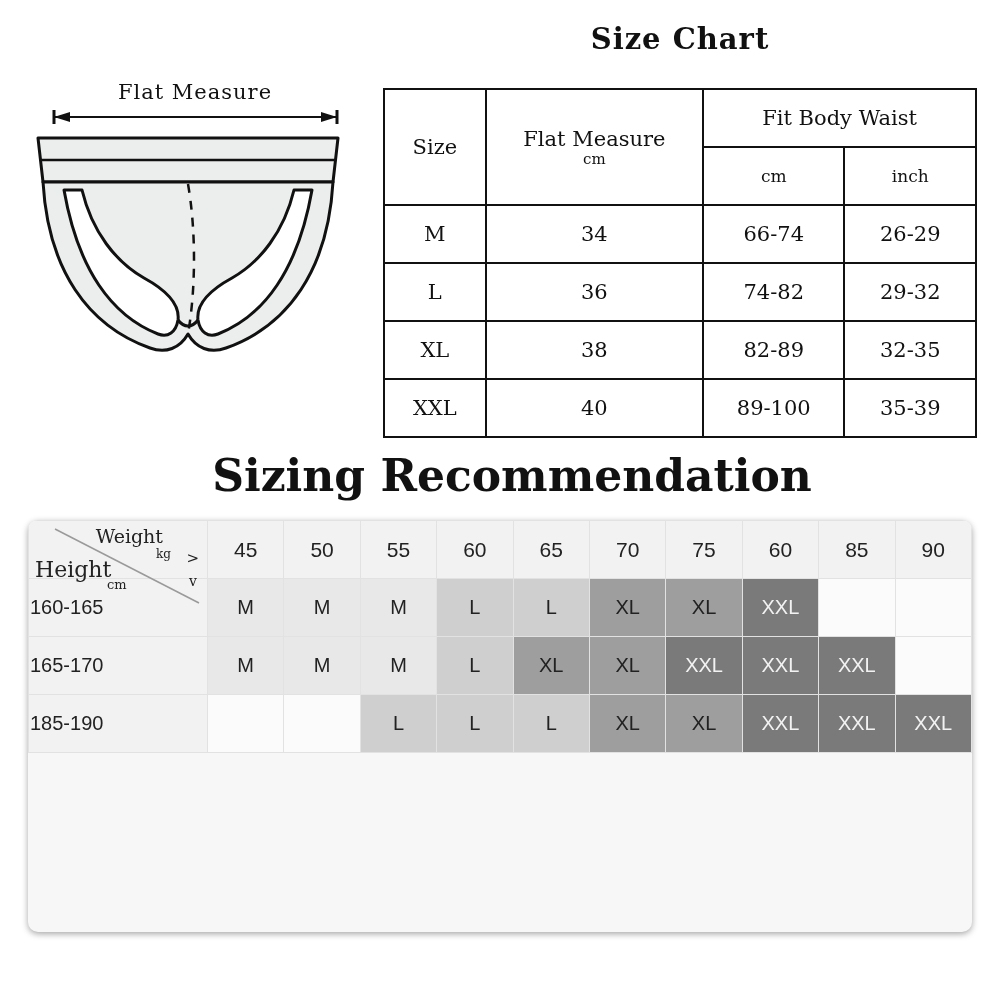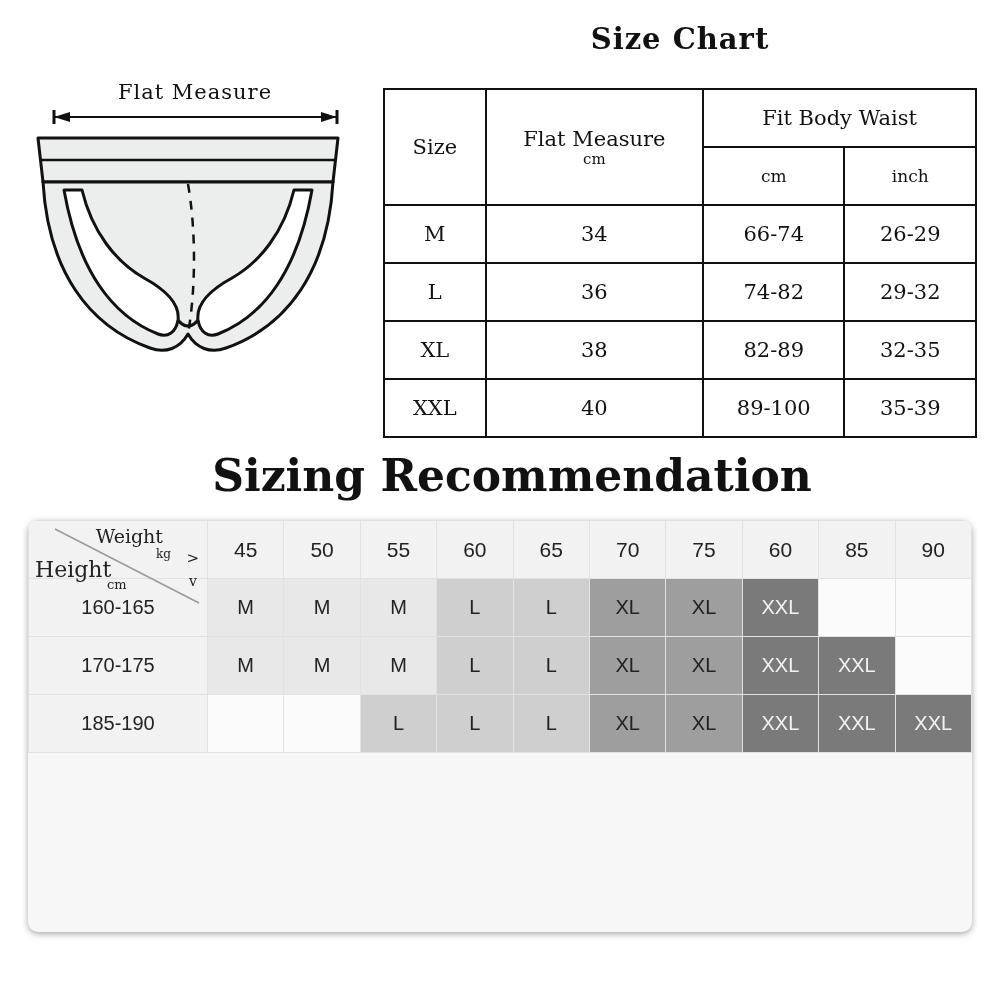--- a/index.html
+++ b/index.html
@@ -143,21 +143,21 @@
     background: #f2f2f2;
     border: 1px solid #e2e2e2;
   }
   #recommendation-table td.colhdr {
     background: #f2f2f2;
     font-size: 21px;
   }
   #recommendation-table td.rowhdr {
     background: #f2f2f2;
     font-size: 20px;
-    text-align: center;
+    text-align: left;
   }
   .corner-inner { position: absolute; inset: 0; }
   .corner-diag {
     position: absolute;
     left: 0; top: 0;
     width: 176px; height: 90px;
   }
   .corner-weight {
     position: absolute;
     right: 44px; top: 4px;
@@ -309,28 +309,28 @@
           <td style="background: rgb(232, 232, 232);">M</td>
           <td style="background: rgb(207, 207, 207);">L</td>
           <td style="background: rgb(207, 207, 207);">L</td>
           <td style="background: rgb(158, 158, 158);">XL</td>
           <td style="background: rgb(158, 158, 158);">XL</td>
           <td style="background: rgb(122, 122, 122); color: rgb(242, 242, 242);">XXL</td>
           <td style="background: rgb(251, 251, 251);"></td>
           <td style="background: rgb(251, 251, 251);"></td>
         </tr>
         <tr>
-          <td class="rowhdr">170-175</td>
-          <td style="background: rgb(232, 232, 232);">M</td>
-          <td style="background: rgb(232, 232, 232);">M</td>
-          <td style="background: rgb(232, 232, 232);">M</td>
-          <td style="background: rgb(207, 207, 207);">L</td>
-          <td style="background: rgb(207, 207, 207);">L</td>
-          <td style="background: rgb(158, 158, 158);">XL</td>
-          <td style="background: rgb(158, 158, 158);">XL</td>
+          <td class="rowhdr">165-170</td>
+          <td style="background: rgb(232, 232, 232);">M</td>
+          <td style="background: rgb(232, 232, 232);">M</td>
+          <td style="background: rgb(232, 232, 232);">M</td>
+          <td style="background: rgb(207, 207, 207);">L</td>
+          <td style="background: rgb(158, 158, 158);">XL</td>
+          <td style="background: rgb(158, 158, 158);">XL</td>
+          <td style="background: rgb(122, 122, 122); color: rgb(242, 242, 242);">XXL</td>
           <td style="background: rgb(122, 122, 122); color: rgb(242, 242, 242);">XXL</td>
           <td style="background: rgb(122, 122, 122); color: rgb(242, 242, 242);">XXL</td>
           <td style="background: rgb(251, 251, 251);"></td>
         </tr>
         <tr>
           <td class="rowhdr">185-190</td>
           <td style="background: rgb(251, 251, 251);"></td>
           <td style="background: rgb(251, 251, 251);"></td>
           <td style="background: rgb(207, 207, 207);">L</td>
           <td style="background: rgb(207, 207, 207);">L</td>

